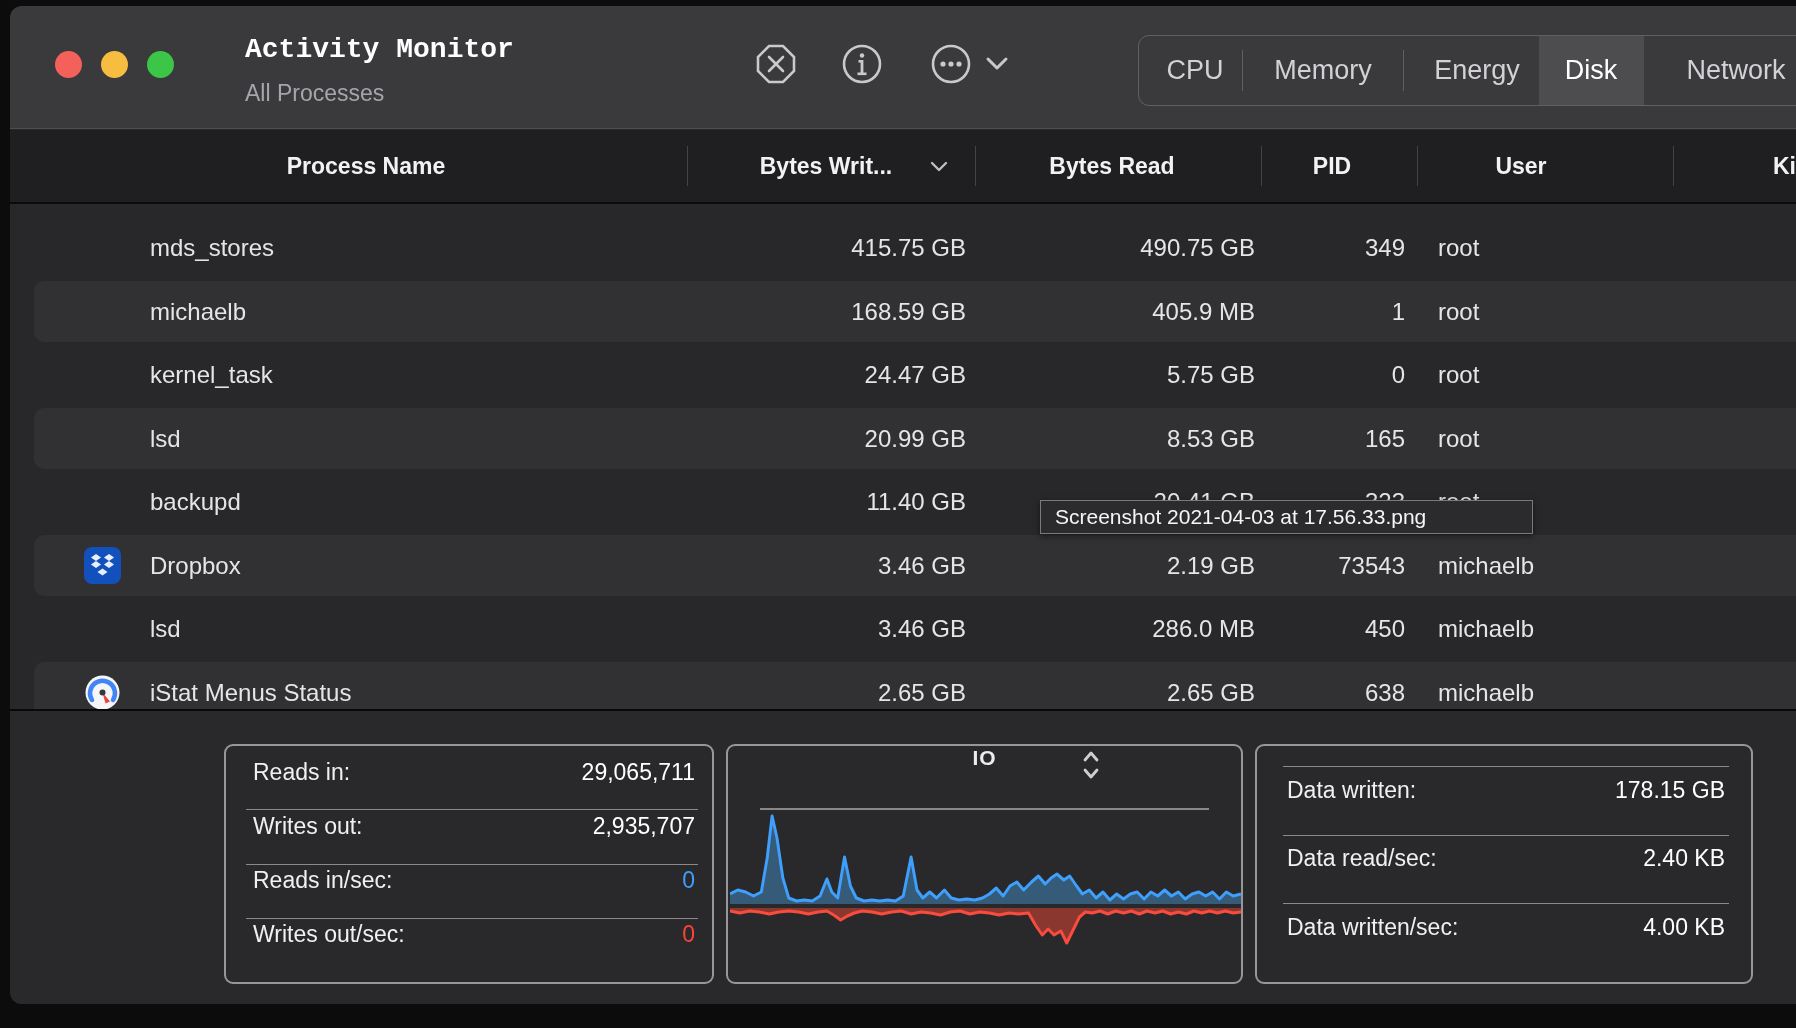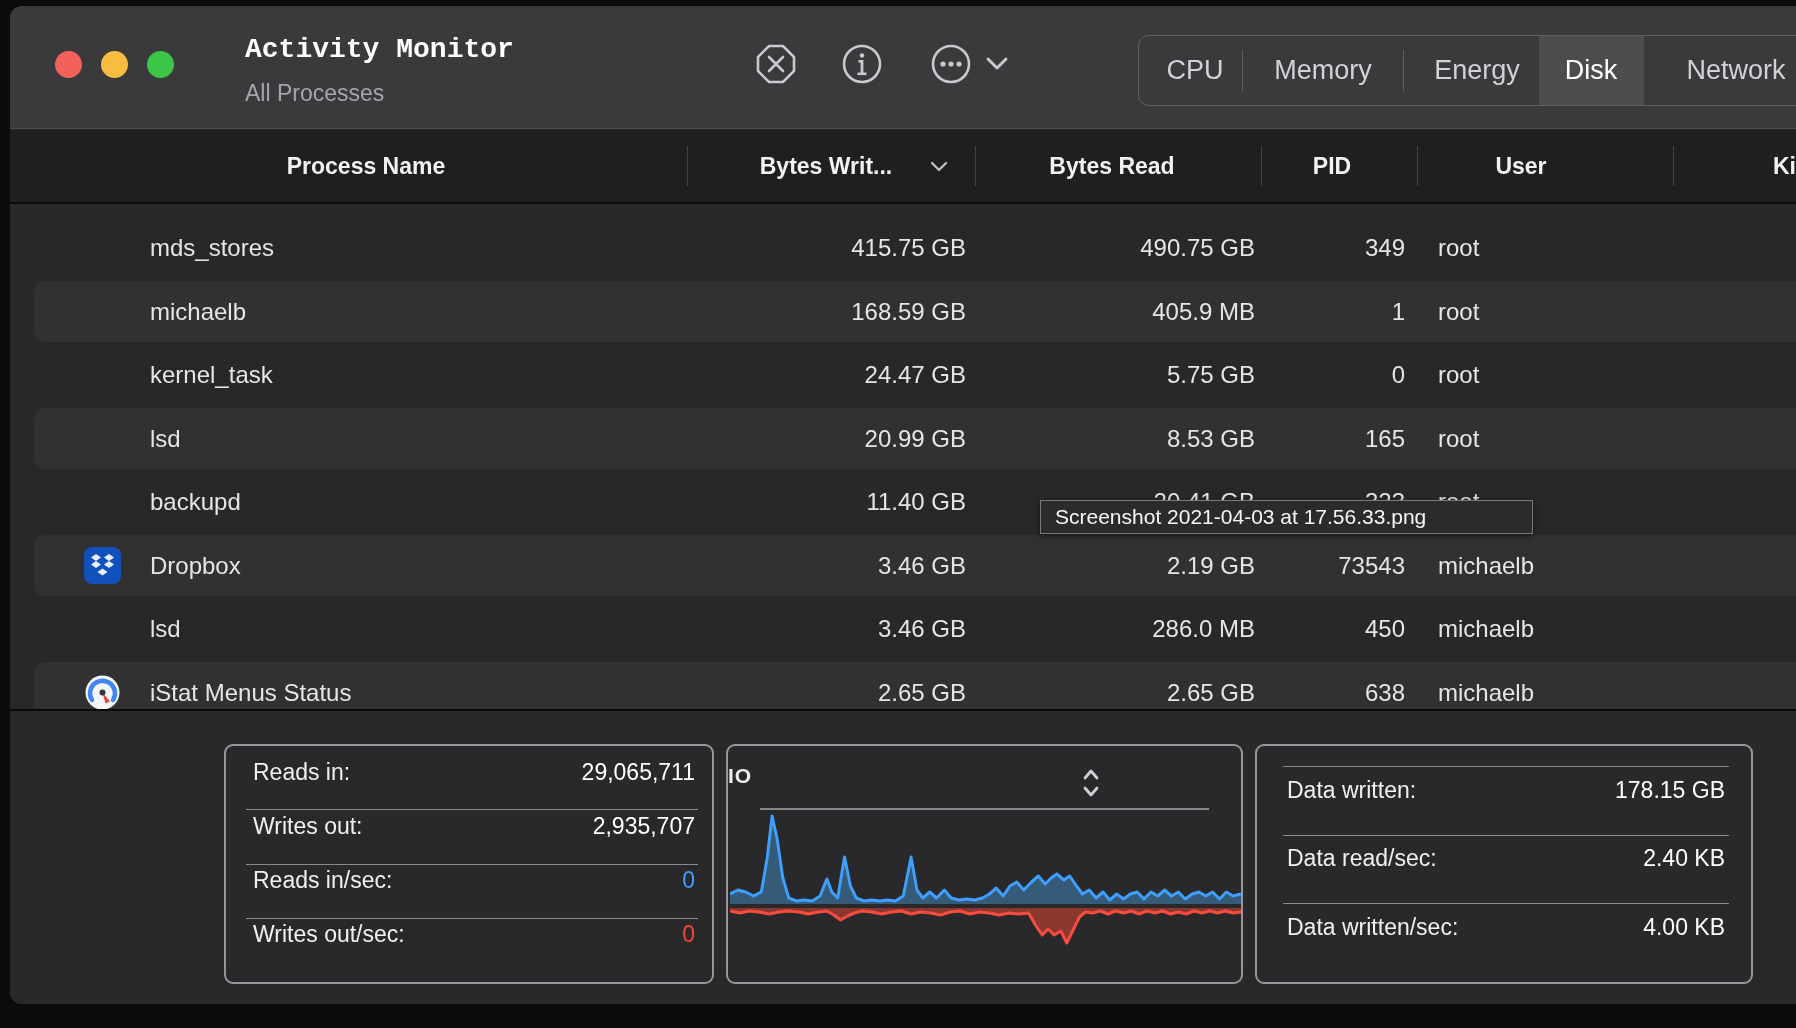--- a/index.html
+++ b/index.html
@@ -71,21 +71,21 @@
   .stat-rows{position:absolute;left:0;top:0;width:100%;height:100%;display:flex;
              flex-direction:column;justify-content:space-evenly;padding:10px 0;}
   .stat-row{display:flex;align-items:flex-start;height:48px;}
   .stat-label{font-size:23px;color:#f0f0f2;}
   .stat-value{margin-left:auto;font-size:23px;color:#ffffff;text-align:right;}
   .box-left .stat-row{padding:0 17px 0 27px;}
   .box-right .stat-row{padding:0 26px 0 30px;}
   .stat-sep{height:1px;background:#8a8a8e;margin:0 14px 0 20px;}
   .box-right .stat-sep{margin:0 22px 0 26px;}
 
-  .io-head{position:absolute;left:0;top:18px;width:100%;height:40px;}
+  .io-head{position:absolute;left:0;top:0;width:100%;height:40px;text-align:center;}
   .io-title{font-size:21px;font-weight:bold;color:#ececee;letter-spacing:1px;}
   .io-stepper{position:absolute;left:352px;top:2px;width:22px;height:34px;color:#cfcfd3;}
   .io-topline{position:absolute;left:32px;right:32px;top:62px;height:2px;background:#88888c;}
   .io-chart{position:absolute;left:2px;bottom:2px;width:511px;height:172px;}
 
   .bottom-strip{position:absolute;left:0;top:1004px;width:100%;height:24px;background:#0c0c0d;}
 </style>
 </head>
 <body>
 

